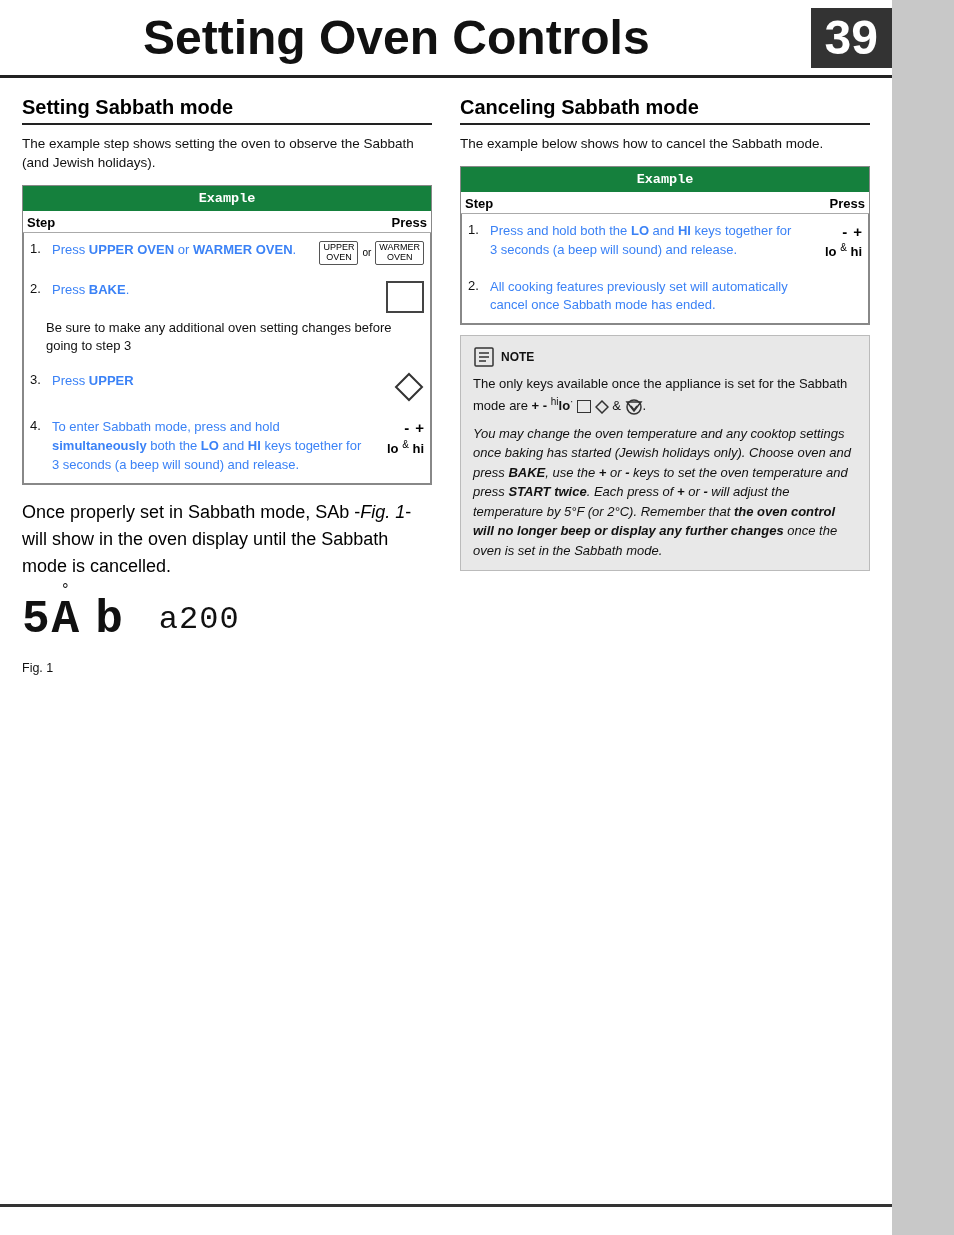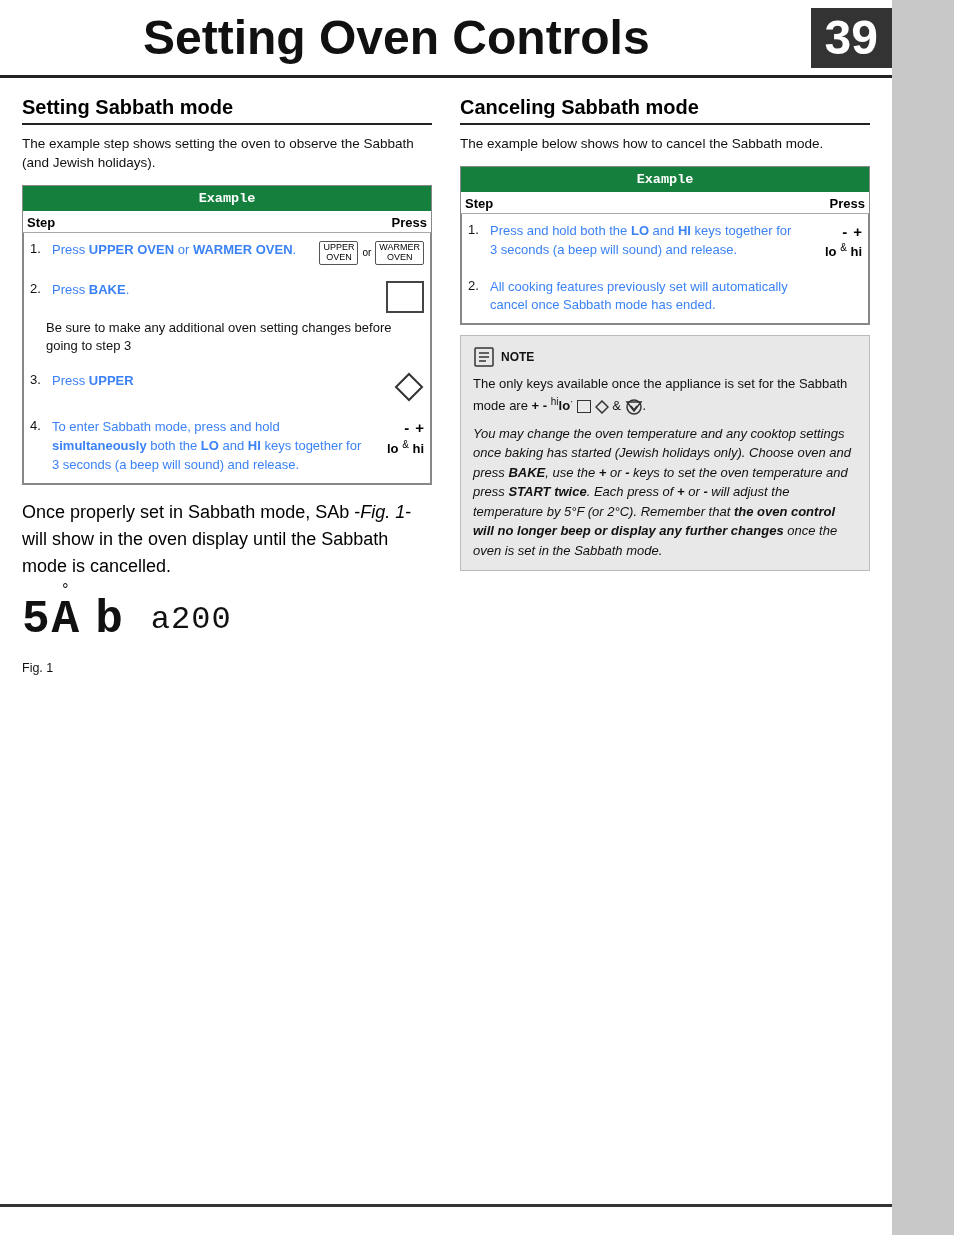--- a/index.html
+++ b/index.html
@@ -198,21 +198,21 @@
     }
     .sab-display {
       font-family: 'Courier New', monospace;
       font-size: 42px;
       font-weight: bold;
       letter-spacing: 4px;
       color: #111;
       margin: 6px 0 4px 0;
       display: flex;
       align-items: center;
-      gap: 10px;
+      gap: 18px;
     }
     .sab-part {
       display: inline-block;
     }
     .sab-part sup {
       font-size: 16px;
       font-weight: normal;
       vertical-align: super;
     }
     .fig-label {

